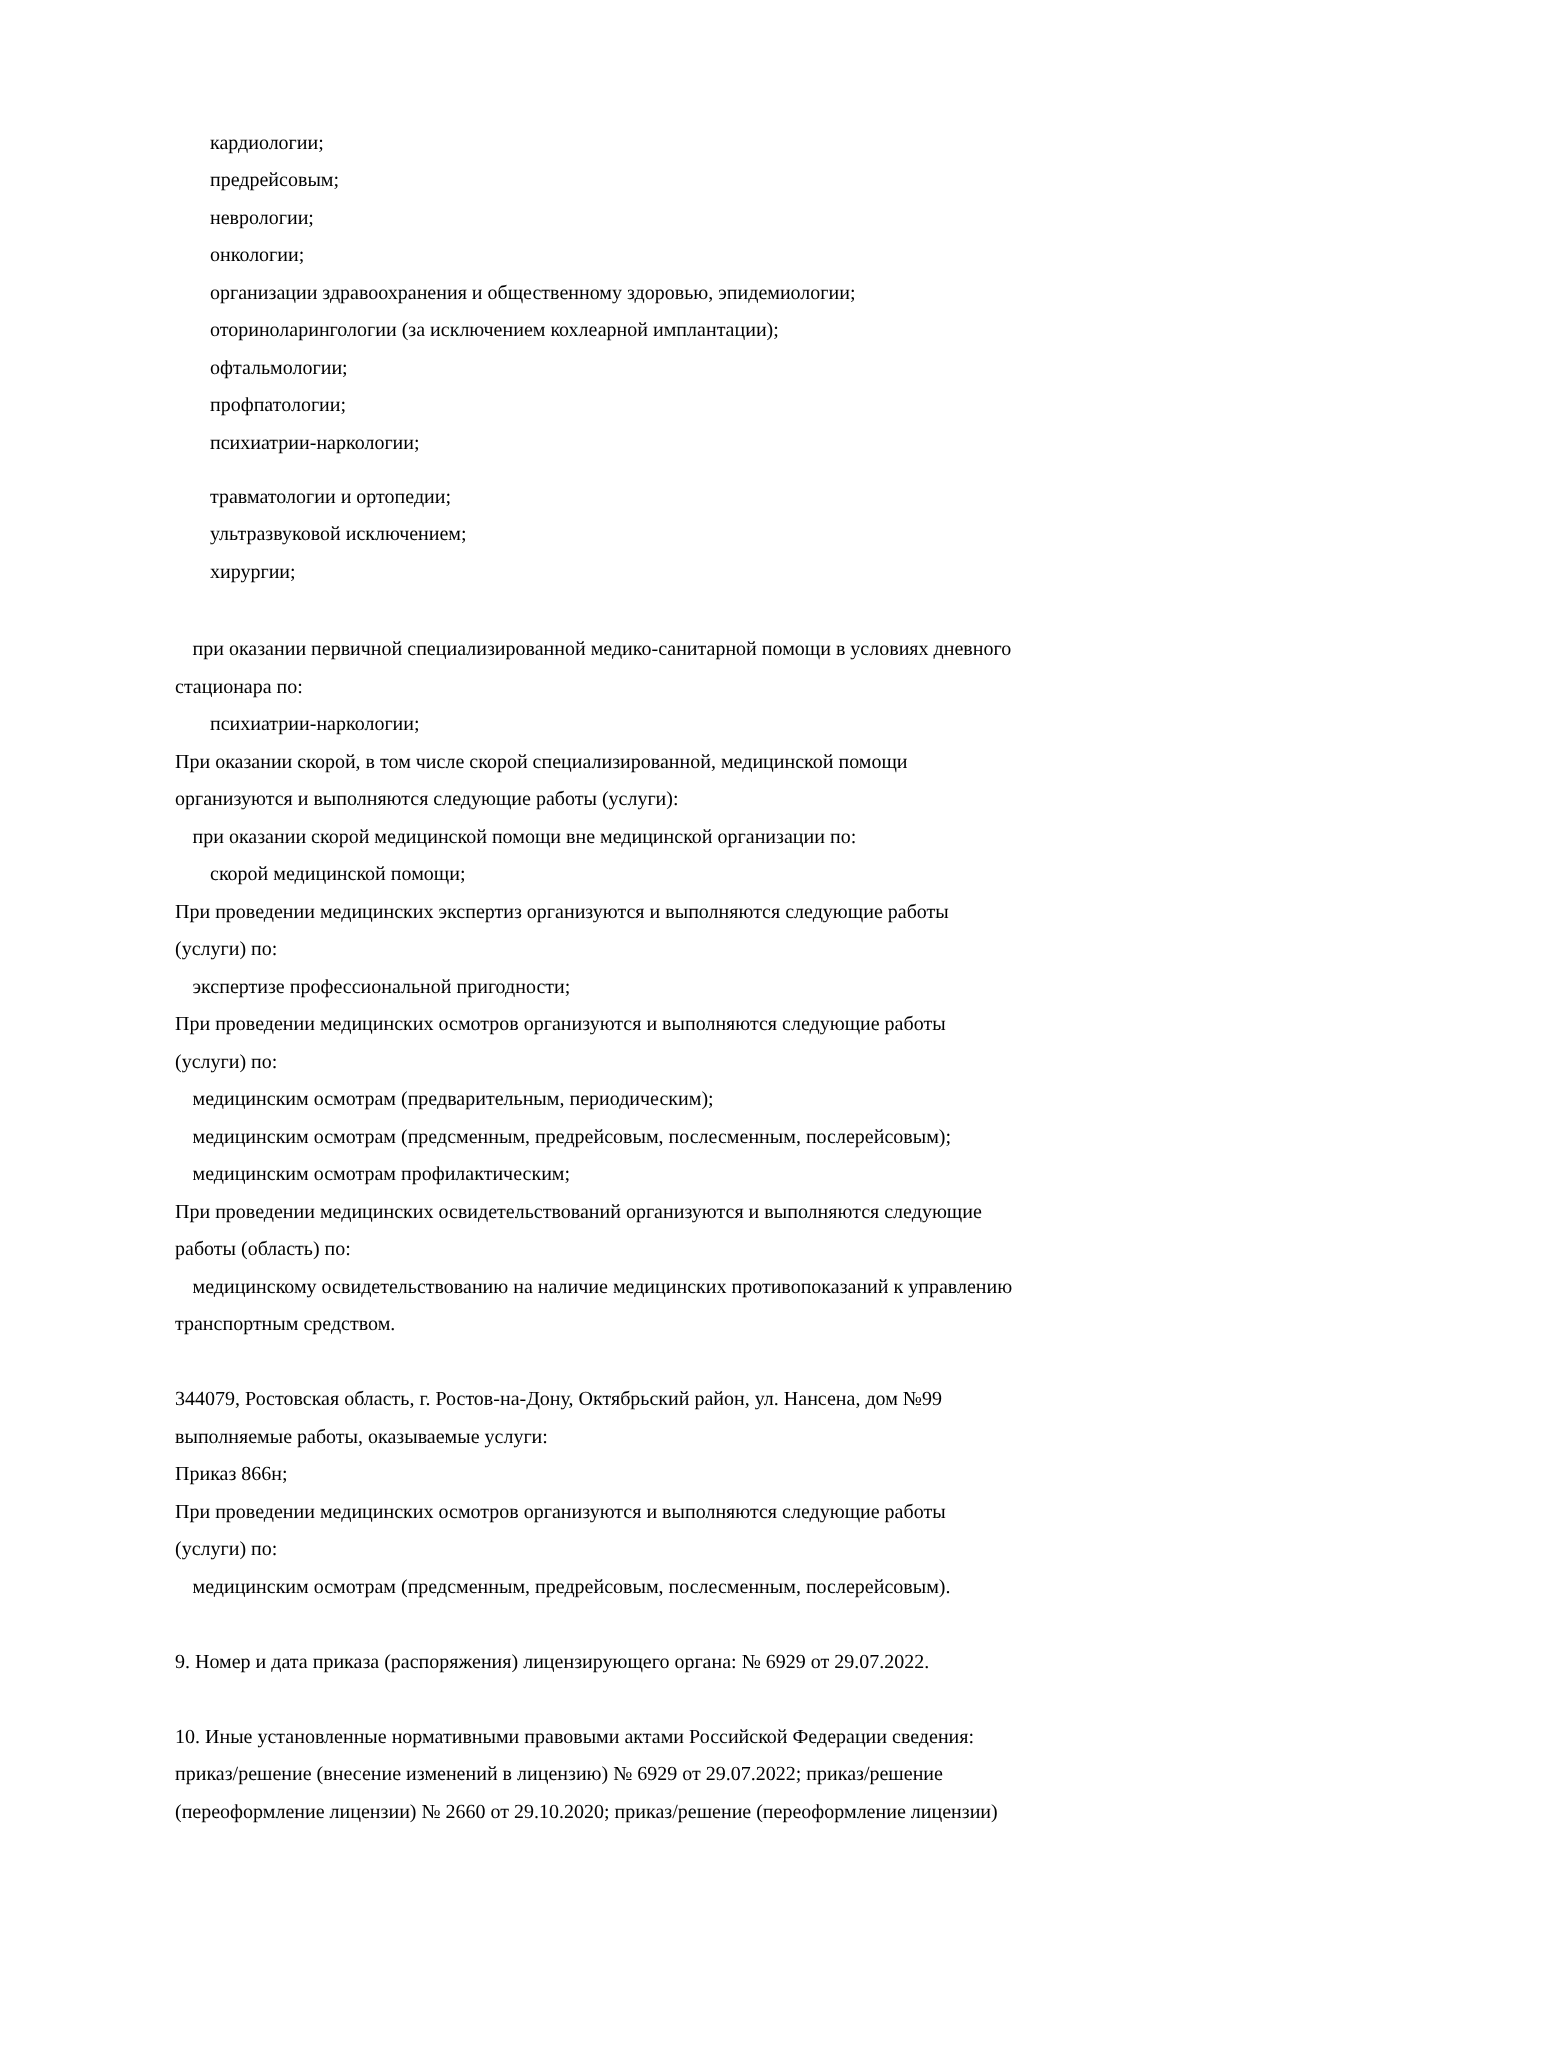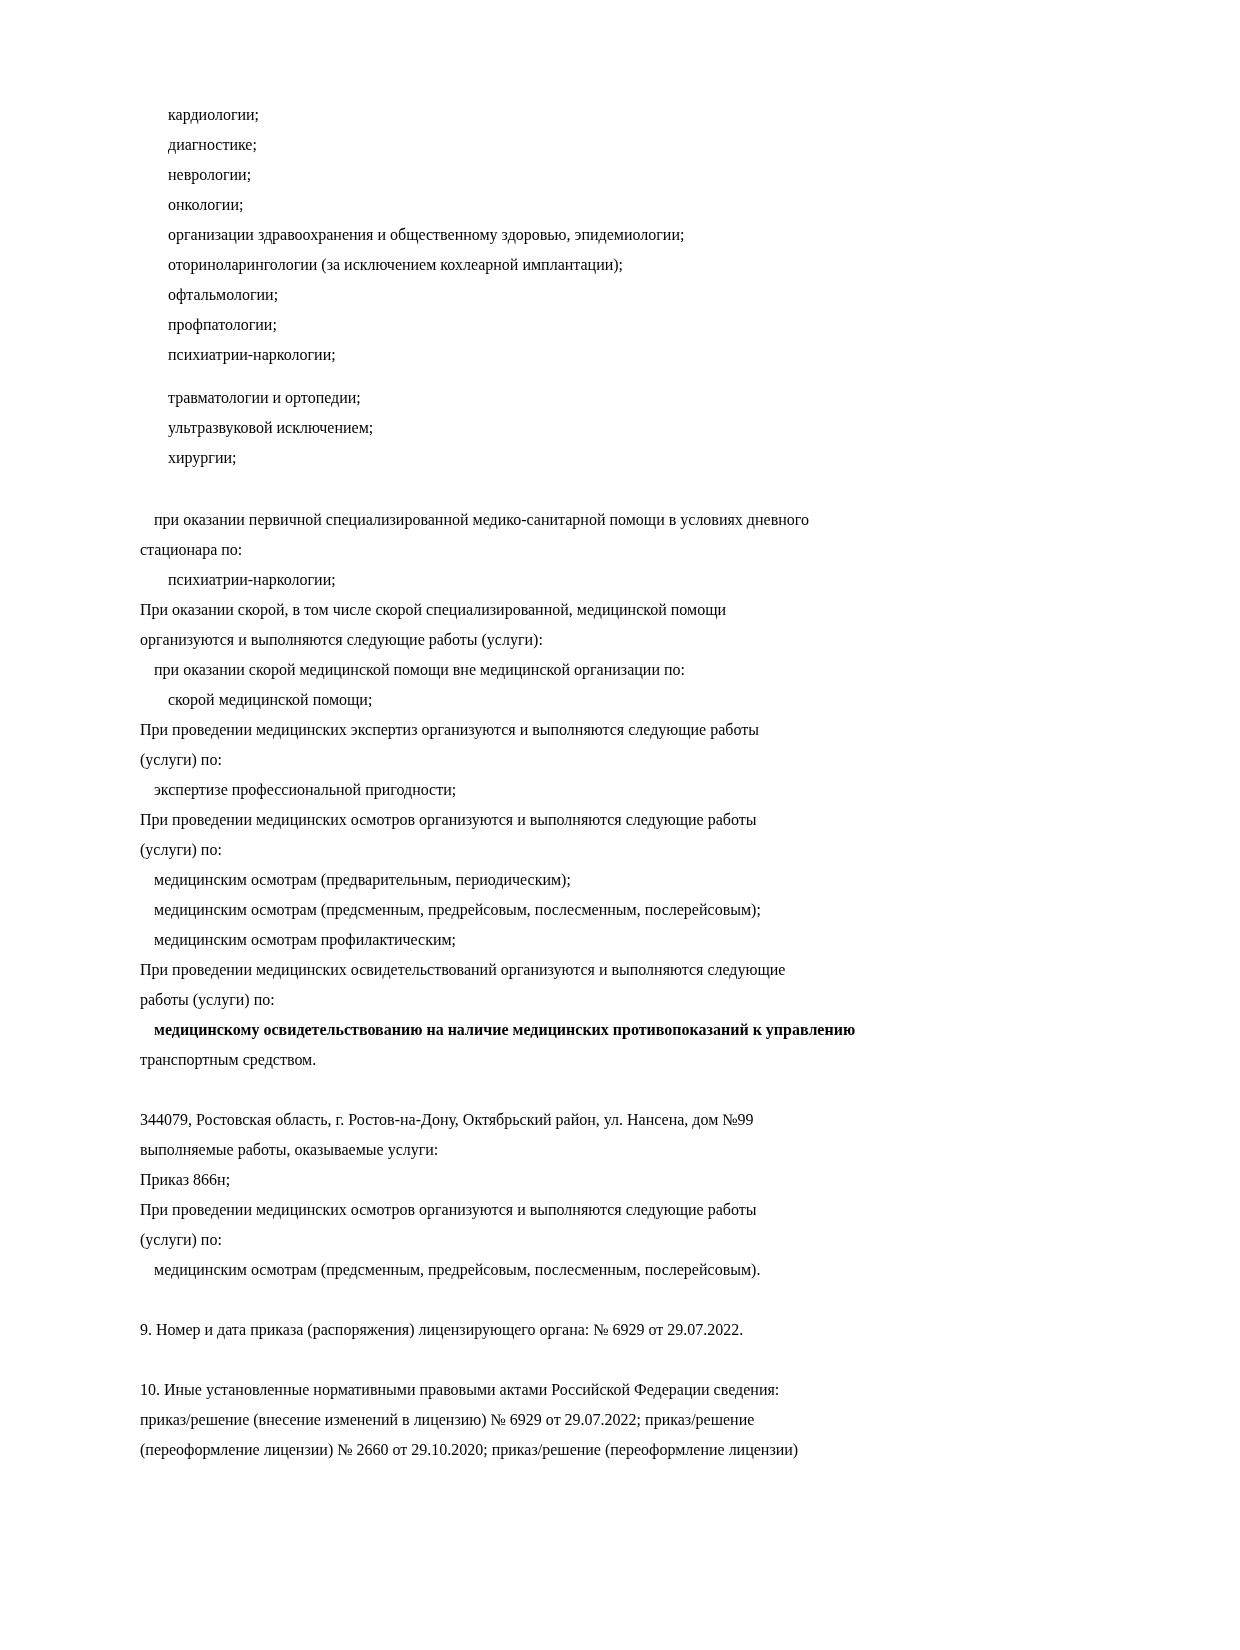--- a/index.html
+++ b/index.html
@@ -29,21 +29,21 @@
     white-space: nowrap;
     color: #000000;
   }
 </style>
 </head>
 <body style="background: rgb(255, 255, 255);">
 
 <div class="page">
   <div class="doc-body" id="doc" style="color: rgb(0, 0, 0);">
       <div class="line" style="padding-left: 28px;">кардиологии;</div>
-      <div class="line" style="padding-left: 28px;">диагностике;</div>
+      <div class="line" style="padding-left: 28px;">предрейсовым;</div>
       <div class="line" style="padding-left: 28px;">неврологии;</div>
       <div class="line" style="padding-left: 28px;">онкологии;</div>
       <div class="line" style="padding-left: 28px;">организации здравоохранения и общественному здоровью, эпидемиологии;</div>
       <div class="line" style="padding-left: 28px;">оториноларингологии (за исключением кохлеарной имплантации);</div>
       <div class="line" style="padding-left: 28px;">офтальмологии;</div>
       <div class="line" style="padding-left: 28px;">профпатологии;</div>
       <div class="line" style="padding-left: 28px;">психиатрии-наркологии;</div>
       <div class="line" style="padding-left: 28px; margin-top: 13px;">травматологии и ортопедии;</div>
       <div class="line" style="padding-left: 28px;">ультразвуковой исключением;</div>
       <div class="line" style="padding-left: 28px;">хирургии;</div>
@@ -56,22 +56,22 @@
       <div class="line" style="padding-left: 28px;">скорой медицинской помощи;</div>
       <div class="line">При проведении медицинских экспертиз организуются и выполняются следующие работы</div>
       <div class="line">(услуги) по:</div>
       <div class="line" style="padding-left: 14px;">экспертизе профессиональной пригодности;</div>
       <div class="line">При проведении медицинских осмотров организуются и выполняются следующие работы</div>
       <div class="line">(услуги) по:</div>
       <div class="line" style="padding-left: 14px;">медицинским осмотрам (предварительным, периодическим);</div>
       <div class="line" style="padding-left: 14px;">медицинским осмотрам (предсменным, предрейсовым, послесменным, послерейсовым);</div>
       <div class="line" style="padding-left: 14px;">медицинским осмотрам профилактическим;</div>
       <div class="line">При проведении медицинских освидетельствований организуются и выполняются следующие</div>
-      <div class="line">работы (услуги) по:</div>
-      <div class="line" style="padding-left: 14px; font-weight: bold;">медицинскому освидетельствованию на наличие медицинских противопоказаний к управлению</div>
+      <div class="line">работы (область) по:</div>
+      <div class="line" style="padding-left: 14px;">медицинскому освидетельствованию на наличие медицинских противопоказаний к управлению</div>
       <div class="line">транспортным средством.</div>
       <div class="line">&nbsp;</div>
       <div class="line">344079, Ростовская область, г. Ростов-на-Дону, Октябрьский район, ул. Нансена, дом №99</div>
       <div class="line">выполняемые работы, оказываемые услуги:</div>
       <div class="line">Приказ 866н;</div>
       <div class="line">При проведении медицинских осмотров организуются и выполняются следующие работы</div>
       <div class="line">(услуги) по:</div>
       <div class="line" style="padding-left: 14px;">медицинским осмотрам (предсменным, предрейсовым, послесменным, послерейсовым).</div>
       <div class="line">&nbsp;</div>
       <div class="line">9. Номер и дата приказа (распоряжения) лицензирующего органа: № 6929 от 29.07.2022.</div>

